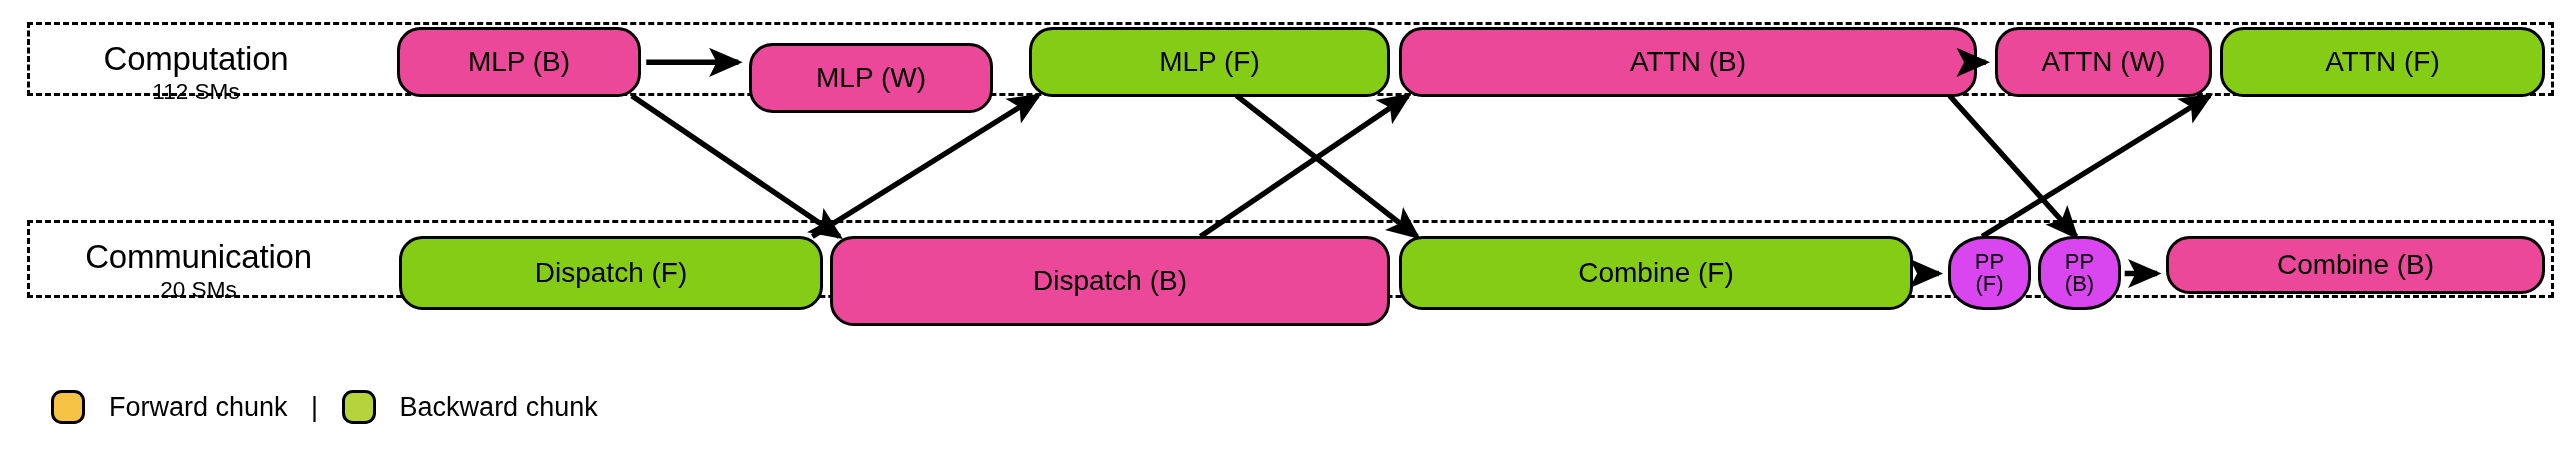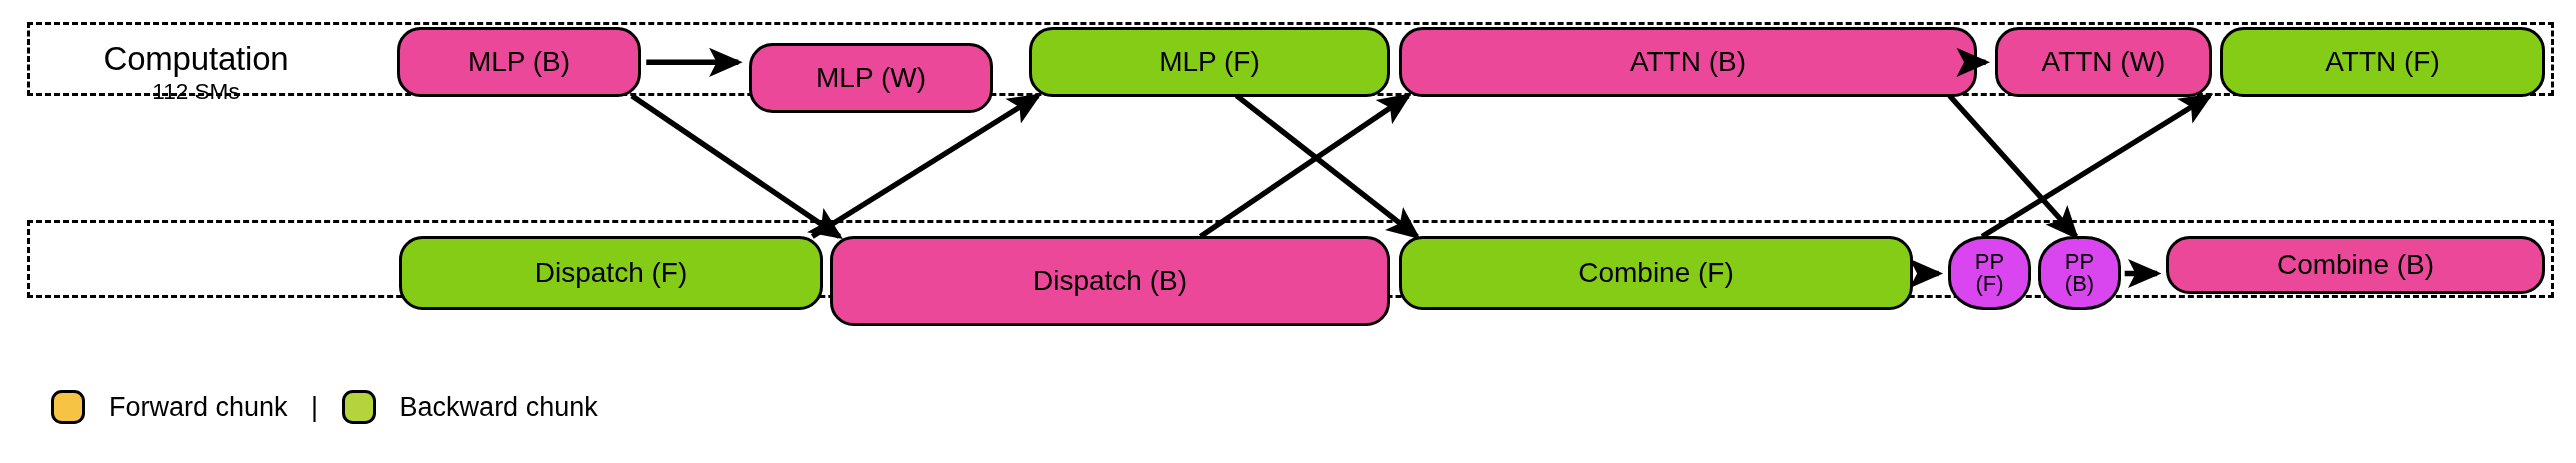--- a/index.html
+++ b/index.html
@@ -142,20 +142,24 @@
   <div class="block forward" style="left:1029px; top:27px; width:361px; height:70px;">MLP (F)</div>
 
   <div class="block backward" style="left:1399px; top:27px; width:578px; height:70px;">ATTN (B)</div>
 
   <div class="block backward" style="left:1995px; top:27px; width:217px; height:70px;">ATTN (W)</div>
 
   <div class="block forward" style="left:2220px; top:27px; width:325px; height:70px;">ATTN (F)</div>
 
   <div class="lane" id="lane-communication"></div>
 
+  <div class="lane-title" id="title-communication">
+    <span class="main">Communication</span>
+    <span class="sub">20 SMs</span>
+  </div>
 
   <div class="block forward" style="left:399px;  top:236px; width:424px; height:74px;">Dispatch (F)</div>
 
   <div class="block backward" style="left:830px;  top:236px; width:560px; height:90px;">Dispatch (B)</div>
 
   <div class="block forward" style="left:1399px; top:236px; width:514px; height:74px;">Combine (F)</div>
 
   <div class="block pp" style="left:1948px; top:236px; width:83px; height:74px;">
     <span class="l1">PP</span>
     <span class="l2">(F)</span>

